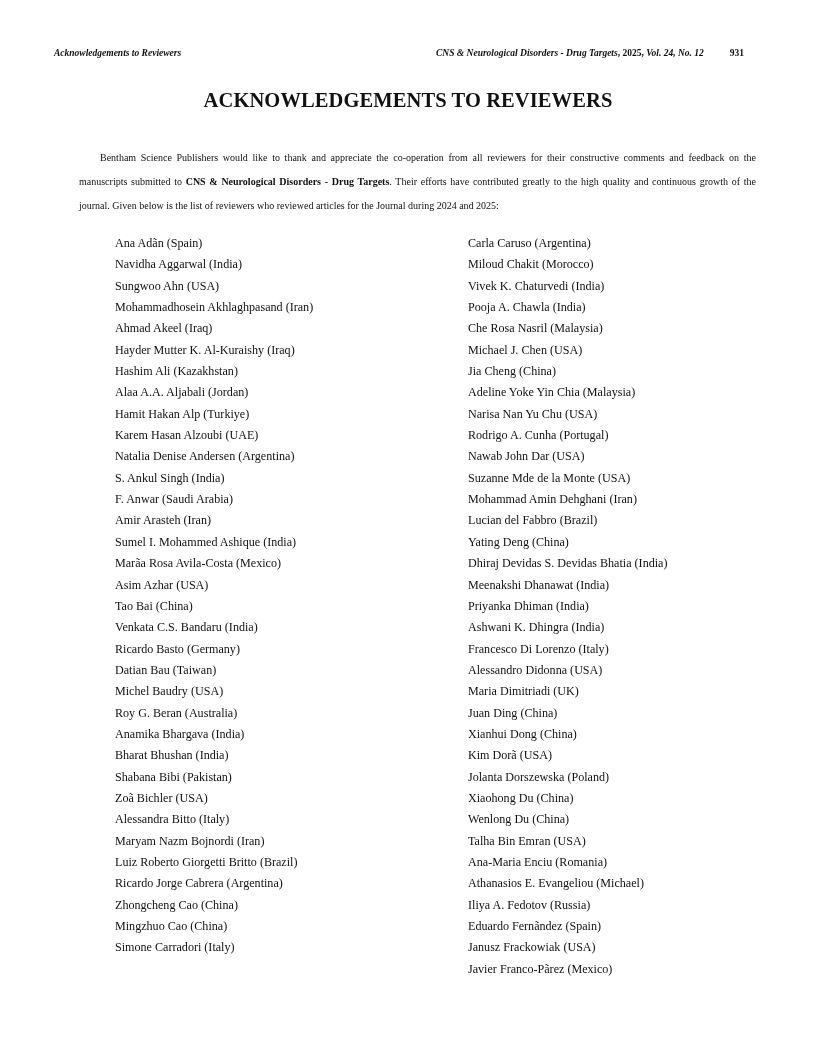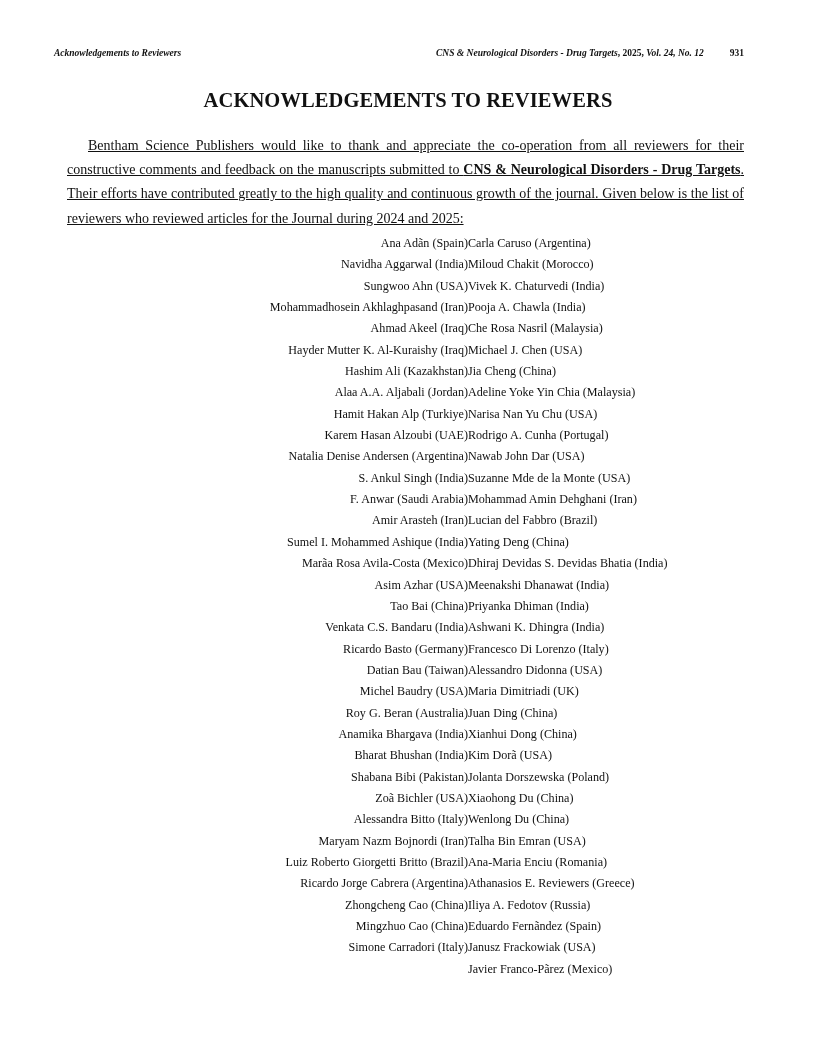--- a/index.html
+++ b/index.html
@@ -13,31 +13,30 @@
     display: flex; justify-content: space-between; line-height: 12px;
   }
   .running-header .right .upright { font-style: normal; }
   .running-header .page-num { font-style: normal; margin-left: 26px; }
   .title {
     position: absolute; top: 89px; left: 0; width: 816px; text-align: center;
     font-size: 20.5px; font-weight: bold; letter-spacing: 0.1px; margin: 0;
   }
   .intro {
     position: absolute; top: 134px; left: 67px; width: 677px;
-    font-size: 14px; line-height: 24.2px; text-align: justify; text-indent: 21px;
-    margin: 0;
-    text-decoration: underline;
+    font-size: 10px; line-height: 24.2px; text-align: justify; text-indent: 21px;
+    margin: 12px;
   }
   .intro b { font-weight: bold; }
   .reviewers {
     position: absolute; top: 233px; left: 115px; width: 640px;
     display: flex;
   }
   .col { list-style: none; margin: 0; padding: 0; }
-  .col-left { width: 353px; text-align: right; }
+  .col-left { width: 353px; }
   .col-right { width: 287px; }
   .col li {
     font-size: 12.1px; line-height: 21.35px; height: 21.35px; white-space: nowrap;
   }
 </style>
 </head>
 <body>
 
 <div class="running-header">
   <span class="left">Acknowledgements to Reviewers</span>
@@ -109,19 +108,19 @@
       <li>Alessandro Didonna (USA)</li>
       <li>Maria Dimitriadi (UK)</li>
       <li>Juan Ding (China)</li>
       <li>Xianhui Dong (China)</li>
       <li>Kim Dorã (USA)</li>
       <li>Jolanta Dorszewska (Poland)</li>
       <li>Xiaohong Du (China)</li>
       <li>Wenlong Du (China)</li>
       <li>Talha Bin Emran (USA)</li>
       <li>Ana-Maria Enciu (Romania)</li>
-      <li>Athanasios E. Reviewers (Greece)</li>
+      <li>Athanasios E. Evangeliou (Michael)</li>
       <li>Iliya A. Fedotov (Russia)</li>
       <li>Eduardo Fernãndez (Spain)</li>
       <li>Janusz Frackowiak (USA)</li>
       <li>Javier Franco-Pãrez (Mexico)</li>
     </ul>
 </div>
 
 </body></html>

